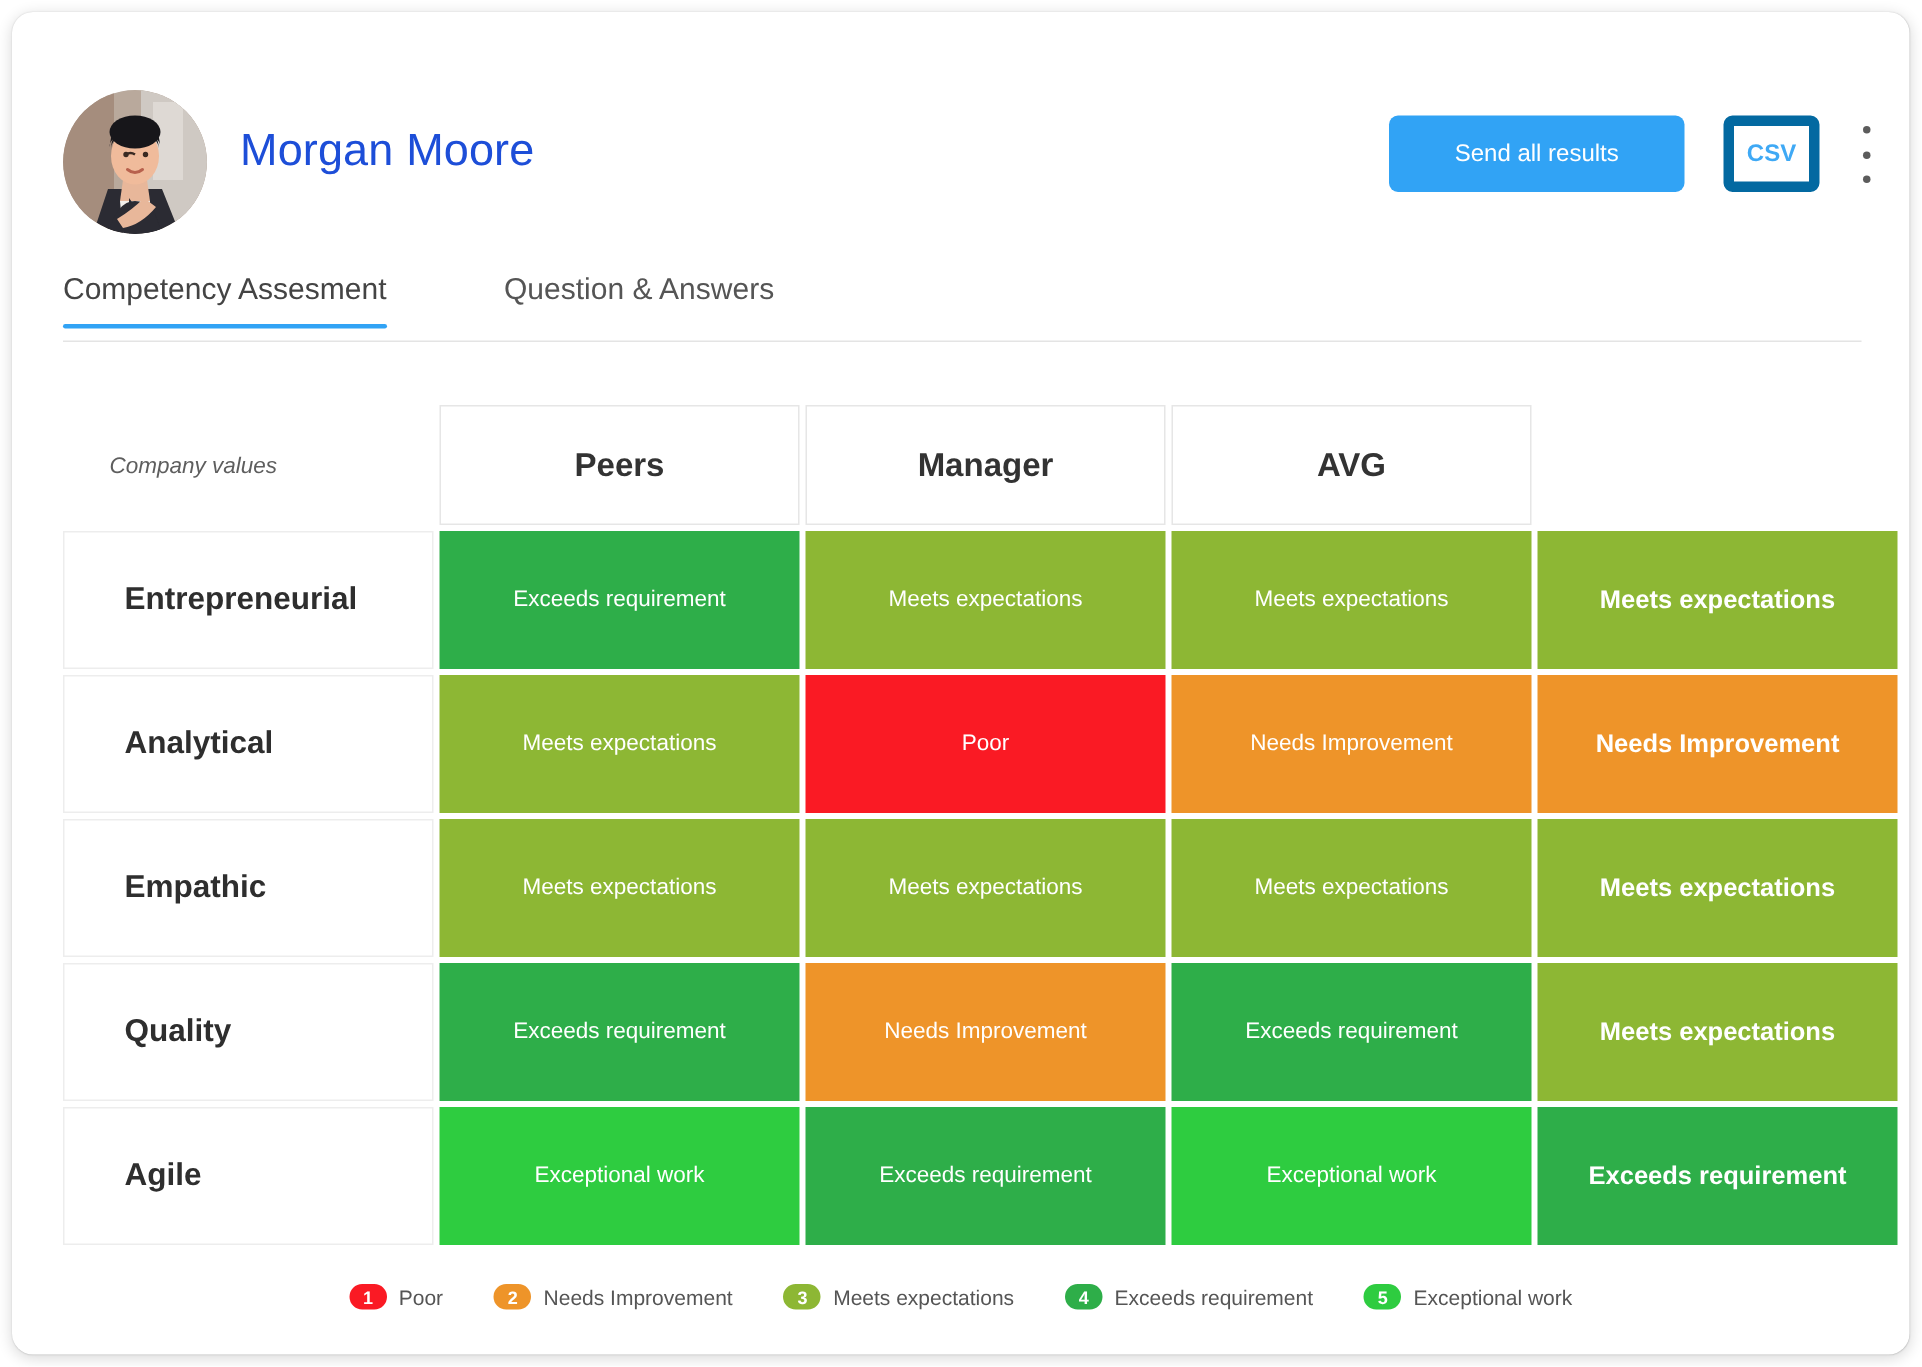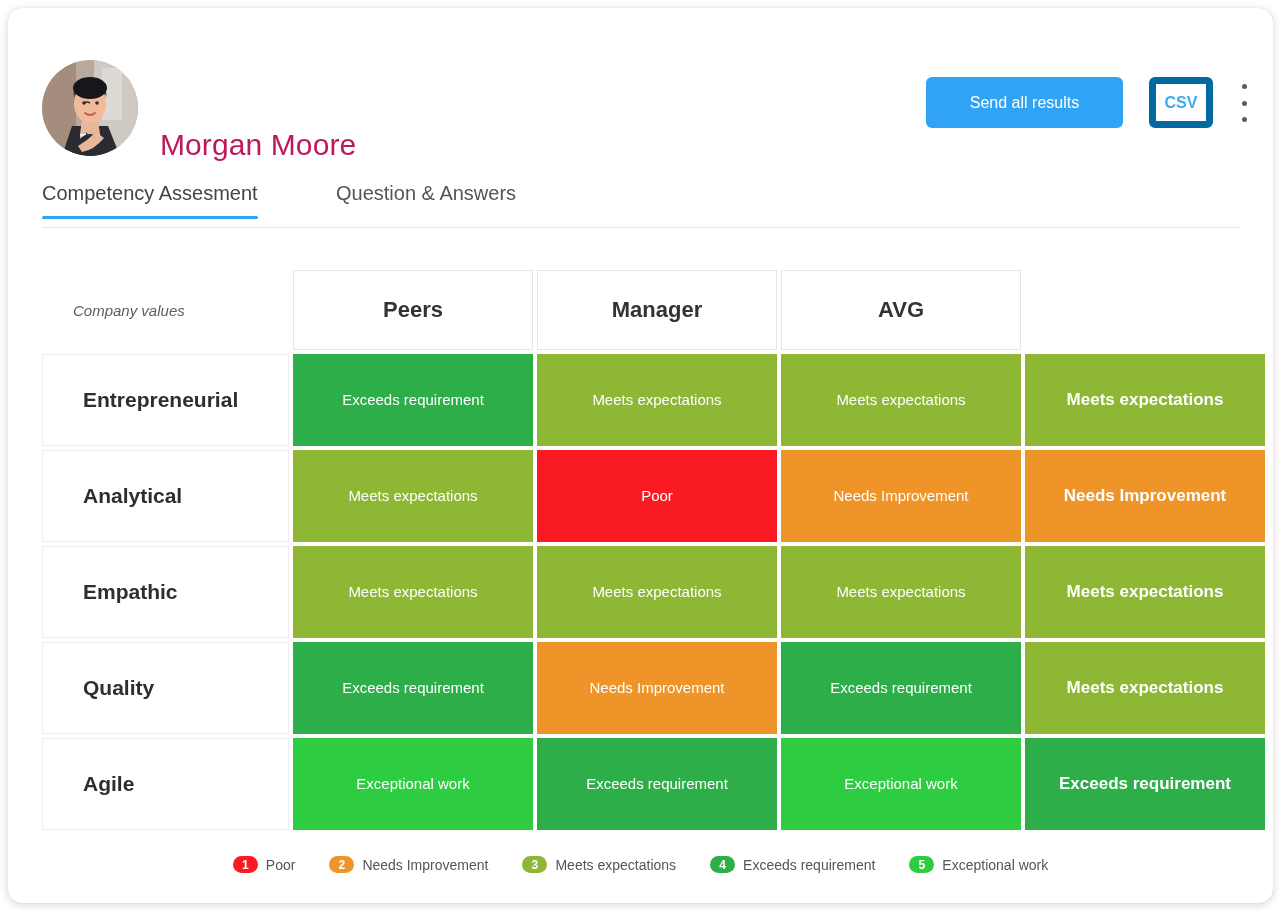--- a/index.html
+++ b/index.html
@@ -52,24 +52,23 @@
     overflow: hidden;
     background: #cfc6c0;
   }
   .avatar svg { display:block; width: 96px; height: 96px; }
 
   .person-name {
     position: absolute;
     left: 152px;
     top: 76px;
     font-size: 30px;
-    color: #be185d;
+    color: #1d4ed8;
     letter-spacing: 0.1px;
     white-space: nowrap;
-    margin-top: 44px;
   }
 
   .btn-send {
     position: absolute;
     left: 918px;
     top: 69px;
     width: 197px;
     height: 51px;
     border: none;
     border-radius: 6px;

